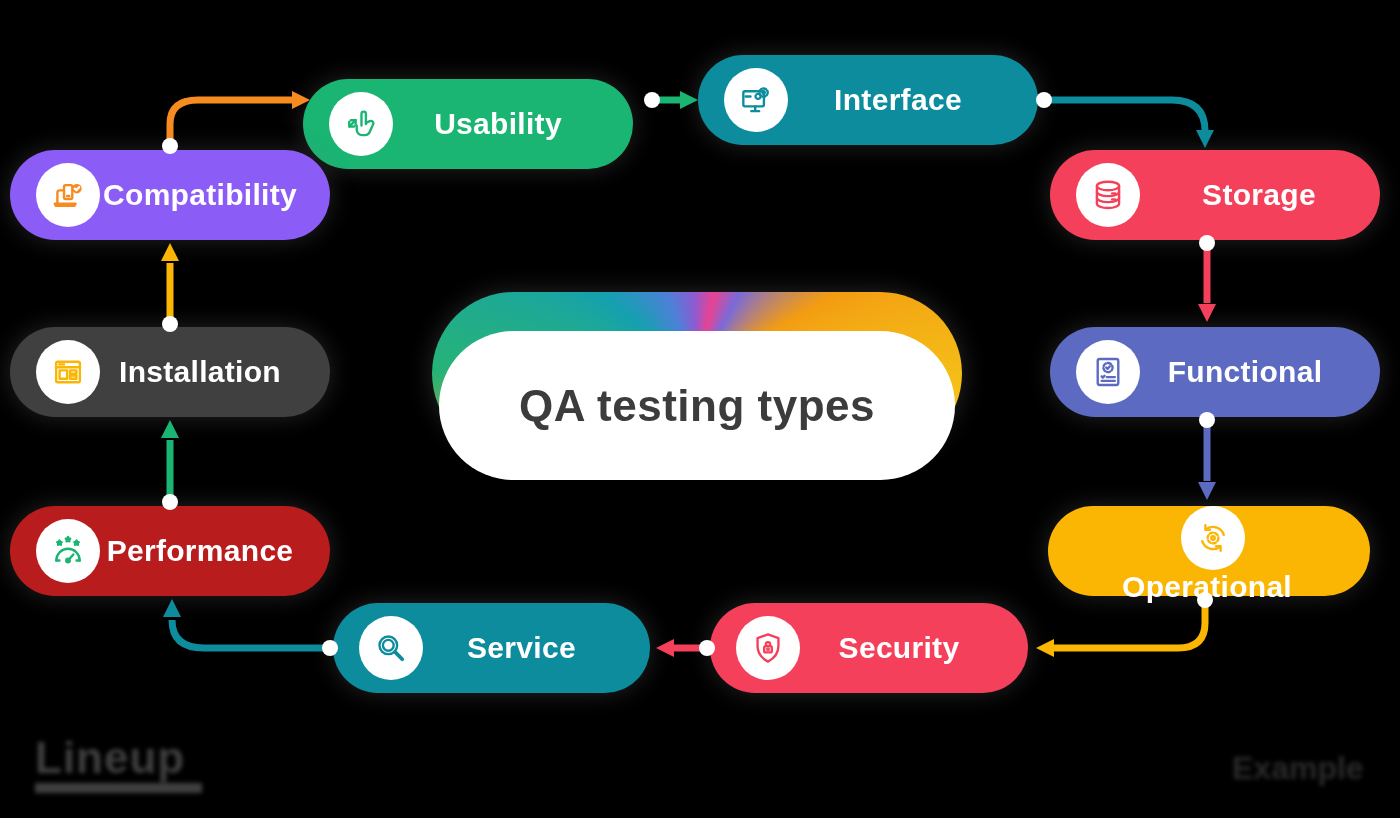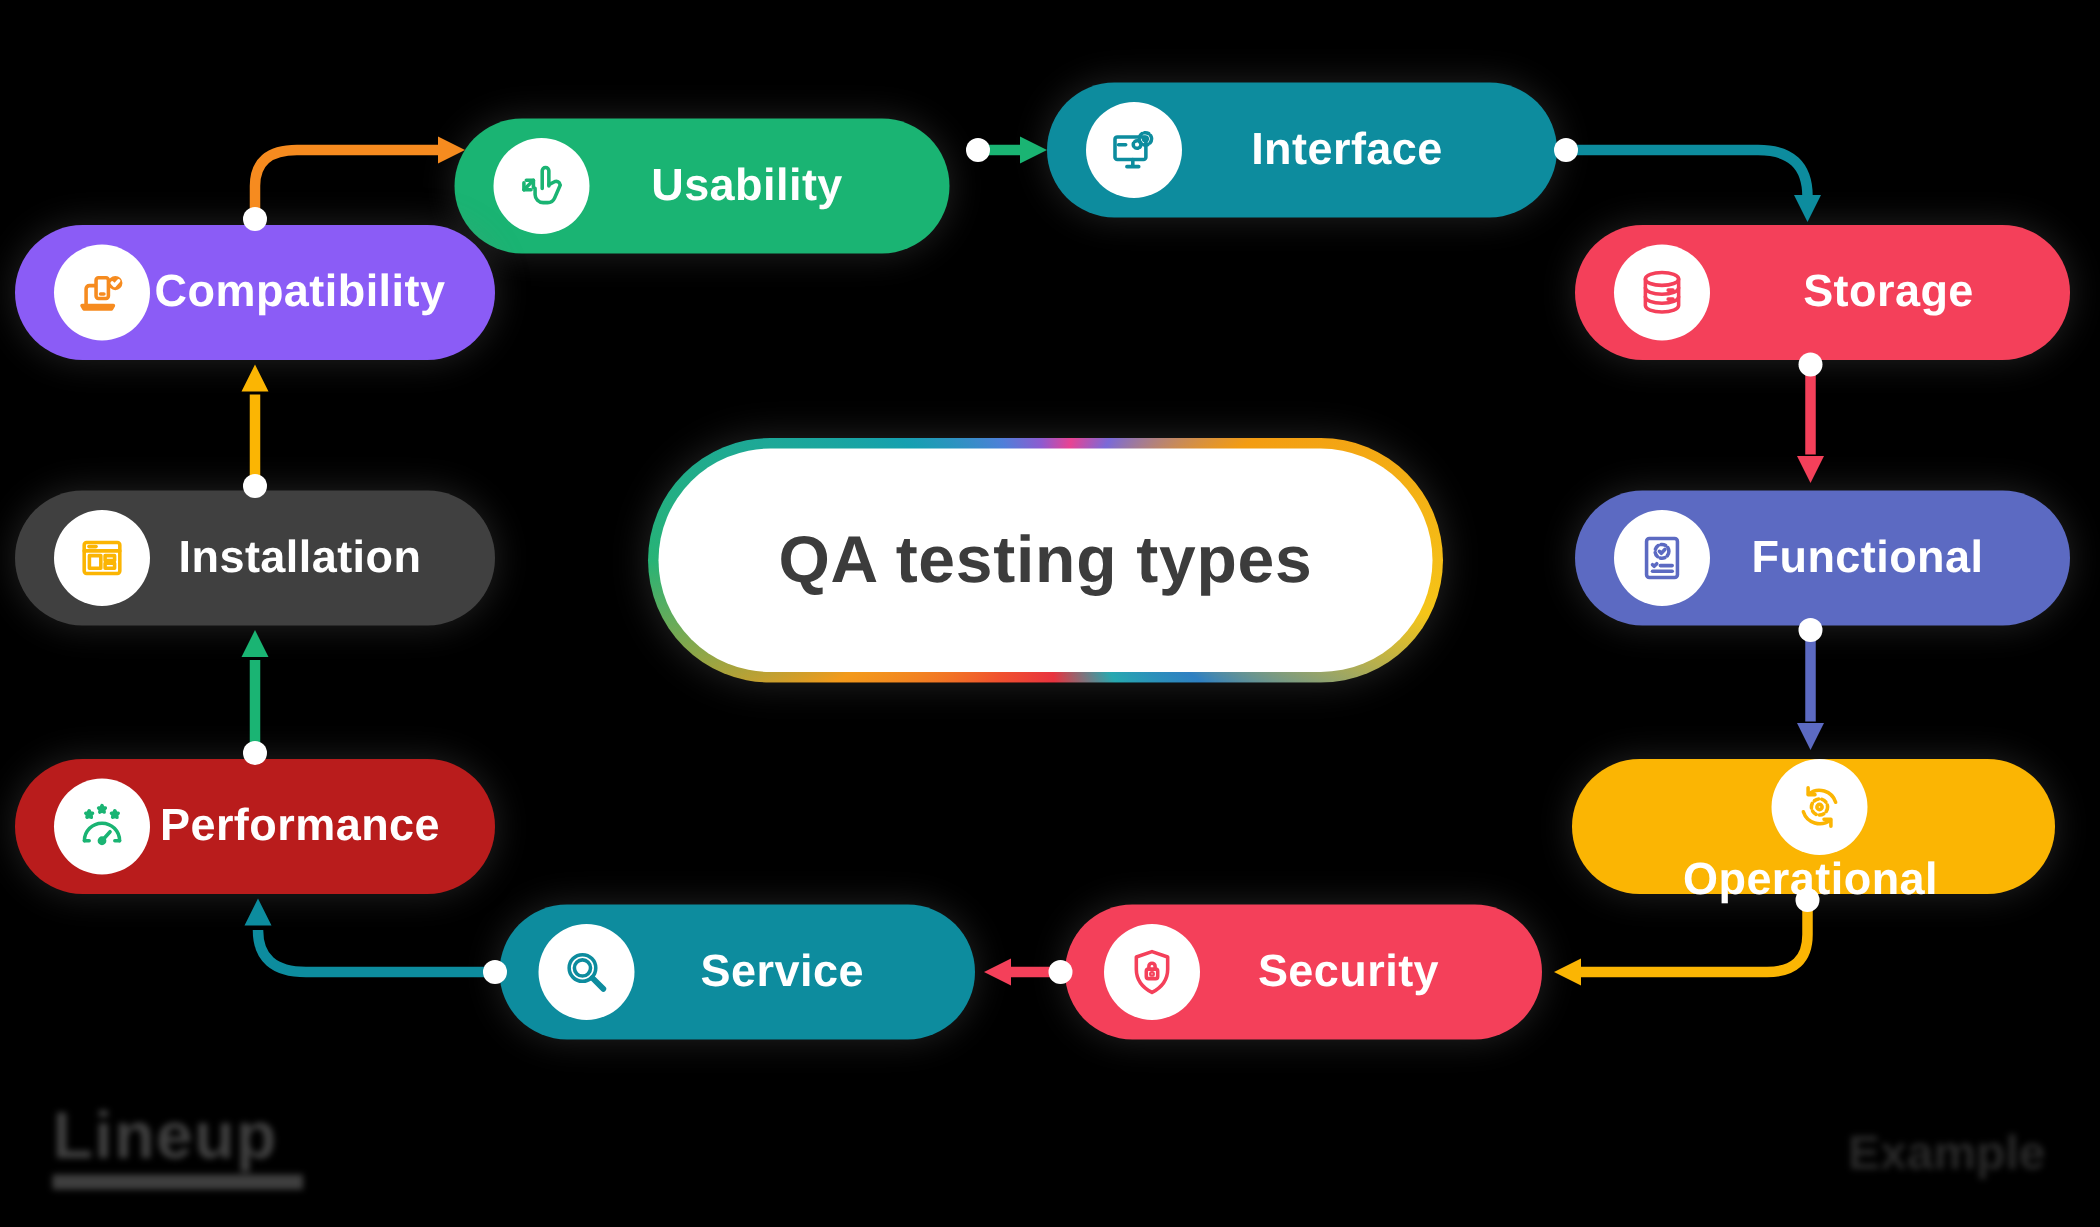--- a/index.html
+++ b/index.html
@@ -19,21 +19,21 @@
 
   
   .center-pill{position:absolute;left:432px;top:292px;width:530px;height:163px;
         border-radius:82px;padding:7px;box-sizing:border-box;
         box-shadow:0 0 26px rgba(130,130,130,.3);
         background:conic-gradient(from -90deg at 50% 50%,
           #27b376 0deg,#15a0b0 40deg,#4f7fd9 70deg,#8e5bd0 88deg,#e84393 102deg,
           #7a6ad8 118deg,#f39c12 150deg,#f5c518 188deg,#2f80c2 218deg,#27a9b0 240deg,
           #e8333f 266deg,#f0512e 292deg,#f39a1b 330deg,#27b376 360deg);}
   .center-inner{width:100%;height:100%;border-radius:75px;background:#fff;
-        display:flex;align-items:center;justify-content:center;}
+        display:flex;align-items:center;justify-content:center;margin-top:32px;}
   .center-inner span{font-size:44px;font-weight:bold;color:#3c3c3c;letter-spacing:.5px;}
 
   
   #connectors{position:absolute;left:0;top:0;width:1400px;height:818px;
         pointer-events:none;z-index:6;}
   .conn-line{stroke:currentColor;stroke-width:7;fill:none;}
   .conn-head{fill:currentColor;stroke:none;}
   .conn-dot{fill:#fff;stroke:none;}
 
   

